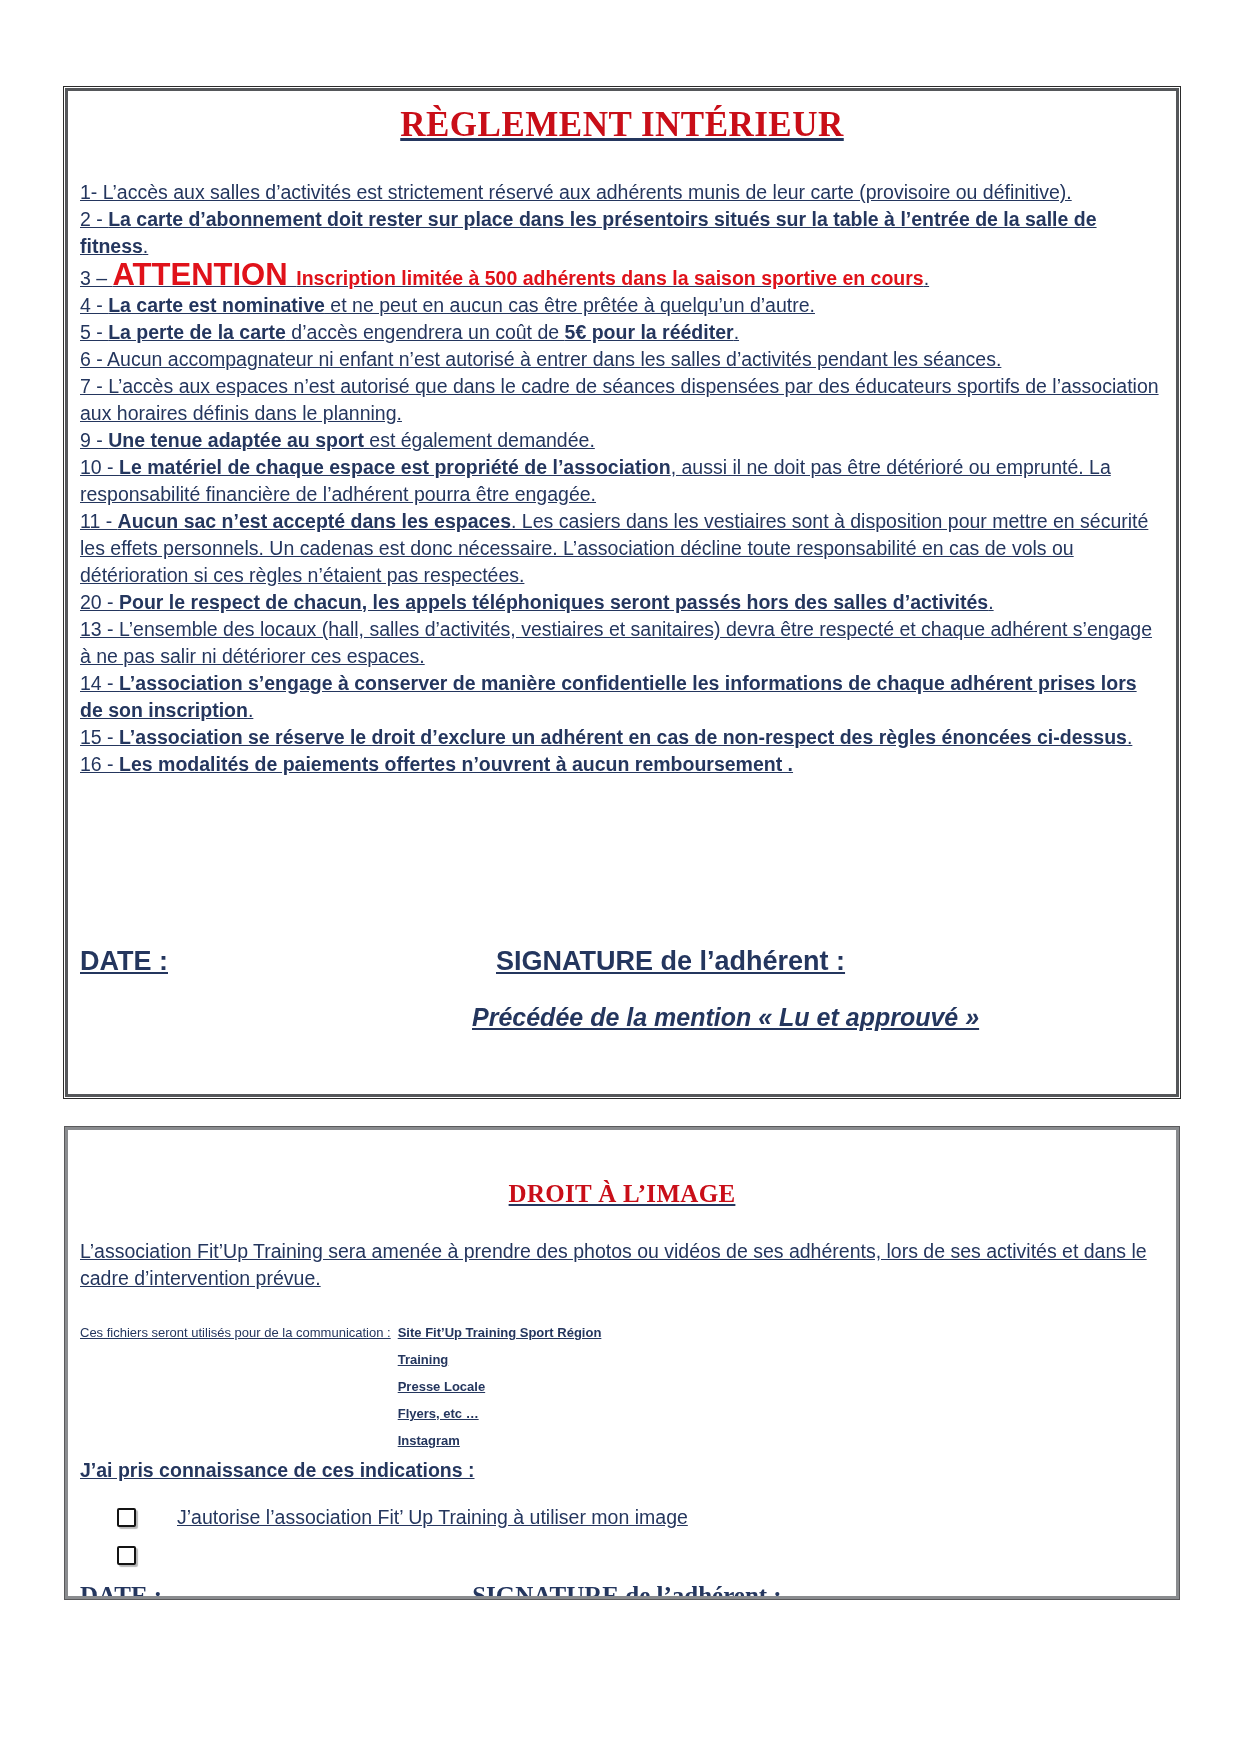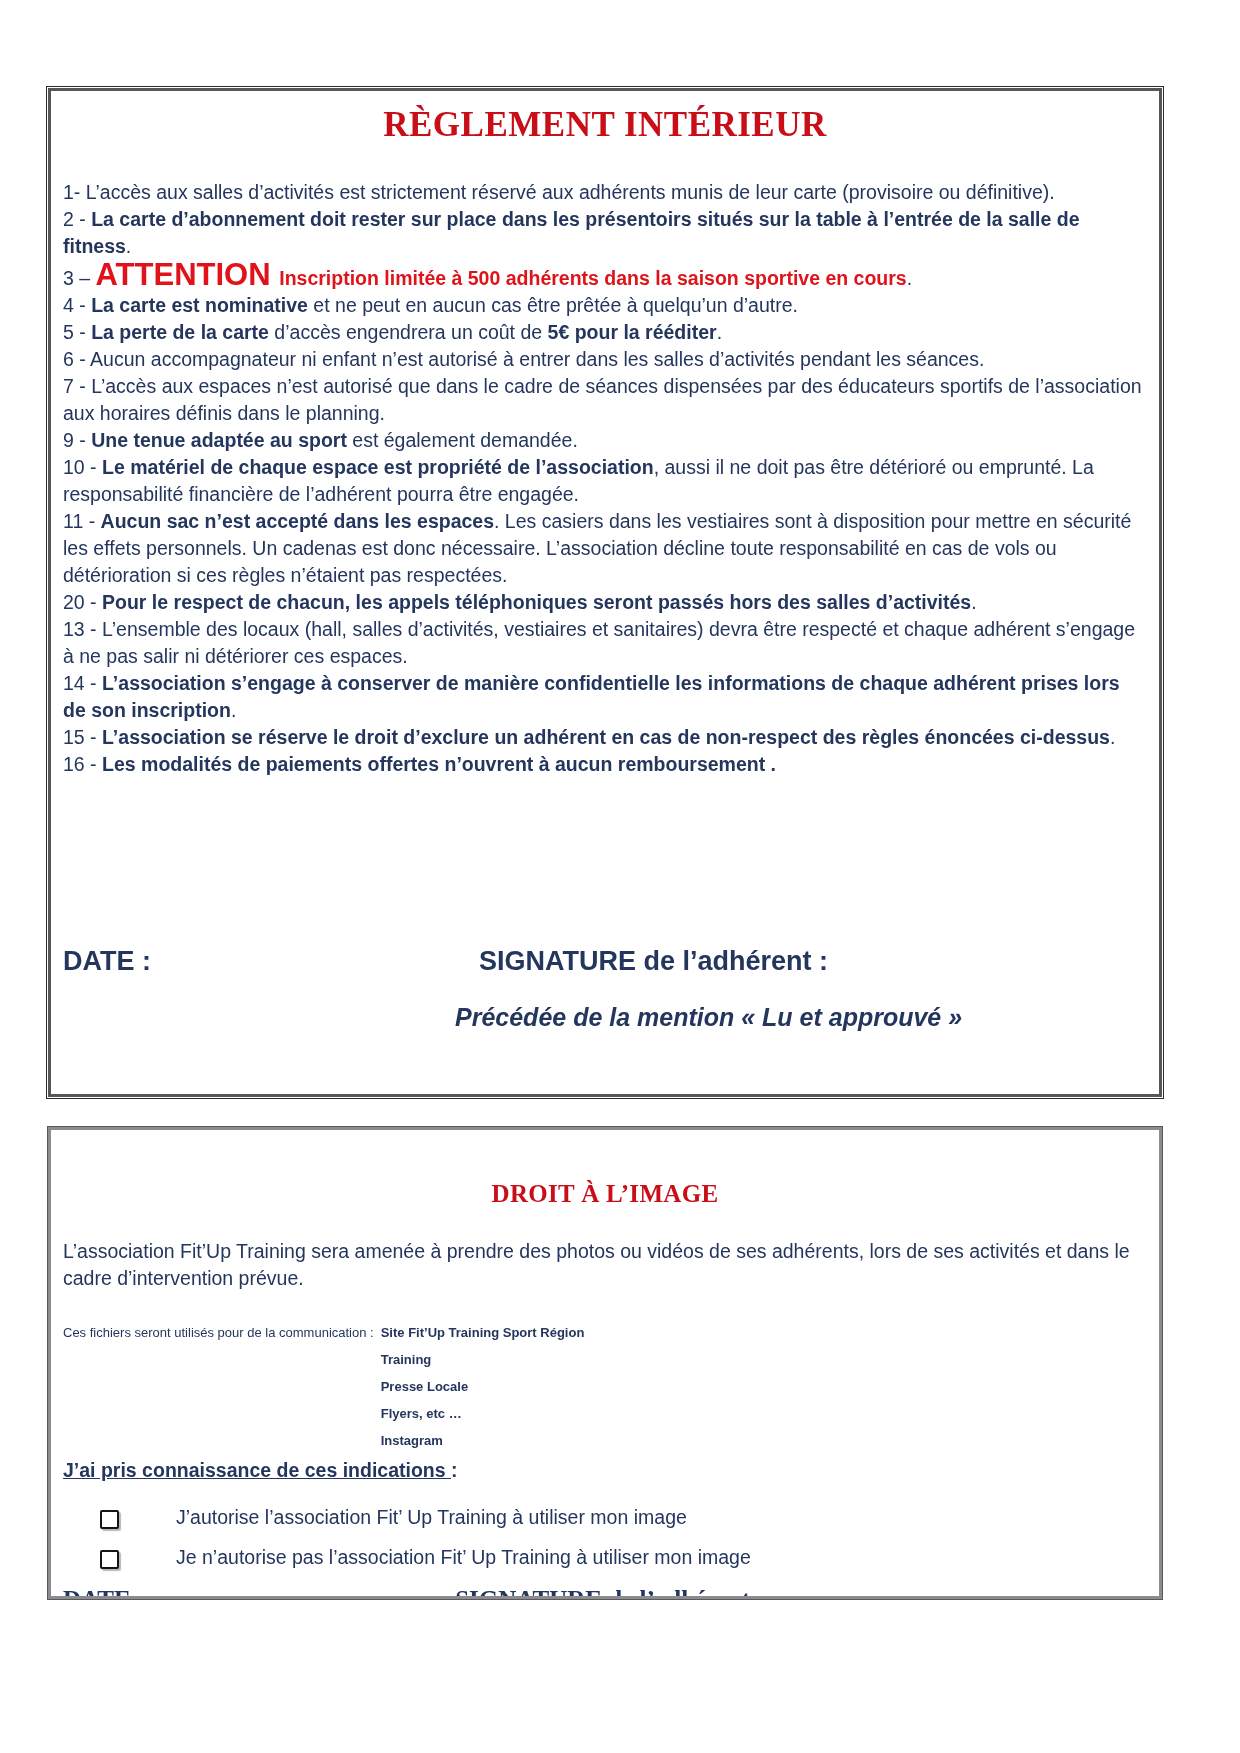--- a/index.html
+++ b/index.html
@@ -3,21 +3,21 @@
 <meta charset="utf-8">
 <style>
   * { margin:0; padding:0; box-sizing:border-box; }
   html,body { background:#ffffff; }
   body {
     width:1240px; height:1753px; position:relative;
     font-family:"Liberation Sans", sans-serif;
     color:#24365E;
   }
   .panel {
-    position:absolute; left:48px; width:1114px; background:#ffffff;
+    position:absolute; left:65px; width:1114px; background:#ffffff;text-decoration:underline;
   }
   .panel-rules {
     top:88px; height:1009px;
     border:3px solid #55575a;
     outline:1px solid #2b2b2b;
     outline-offset:1px;
     padding:10px 12px 0 12px;
     overflow:hidden;
   }
   .panel-image {
@@ -58,21 +58,21 @@
     margin-top:26px; margin-left:392px;
     font-weight:bold; font-style:italic; font-size:25px;
   }
   .img-par { margin-top:30px; font-size:19.5px; line-height:27px; }
   .media-row { display:flex; align-items:flex-start; margin-top:27px; font-size:13px; line-height:27px; }
   .media-intro { white-space:nowrap; }
   .media-list { font-weight:bold; padding-left:7px; }
   .ack-line { margin-top:3px; font-size:19.5px; line-height:27px; font-weight:bold; }
   .ack-underline { text-decoration:underline; }
   .checks { margin-top:22px; margin-left:37px; }
-  .check-row { display:flex; align-items:flex-end; margin-bottom:17px;gap:16px; }
+  .check-row { display:flex; align-items:center; margin-bottom:17px; }
   .checkbox {
     width:19px; height:19px; border:2.5px solid #141414; border-radius:2px;
     background:#ffffff; box-shadow:2px 2px 1px rgba(0,0,0,0.28);
     flex:0 0 auto;
   }
   .check-label { margin-left:41px; font-size:19.5px; }
   .sign-row-2 {
     display:flex; margin-top:14px;
     font-family:"Liberation Serif", serif; font-weight:bold; font-size:25px;
   }
@@ -129,21 +129,20 @@
     <span class="ack-underline">J’ai pris connaissance de ces indications </span><span>:</span>
   </div>
 
   <div class="checks" id="checks-container">
       <div class="check-row">
         <div class="checkbox"></div>
         <span class="check-label">J’autorise l’association Fit’ Up Training à utiliser mon image</span>
       </div>
       <div class="check-row">
         <div class="checkbox"></div>
-        <span class="check-label">Je n’autorise pas l’association Fit’ Up Training à utiliser mon image</span>
       </div>
     </div>
 
   <div class="sign-row-2">
     <span class="date">DATE :</span>
     <span class="sig">SIGNATURE de l’adhérent :</span>
   </div>
 </div>
 
 </body></html>

